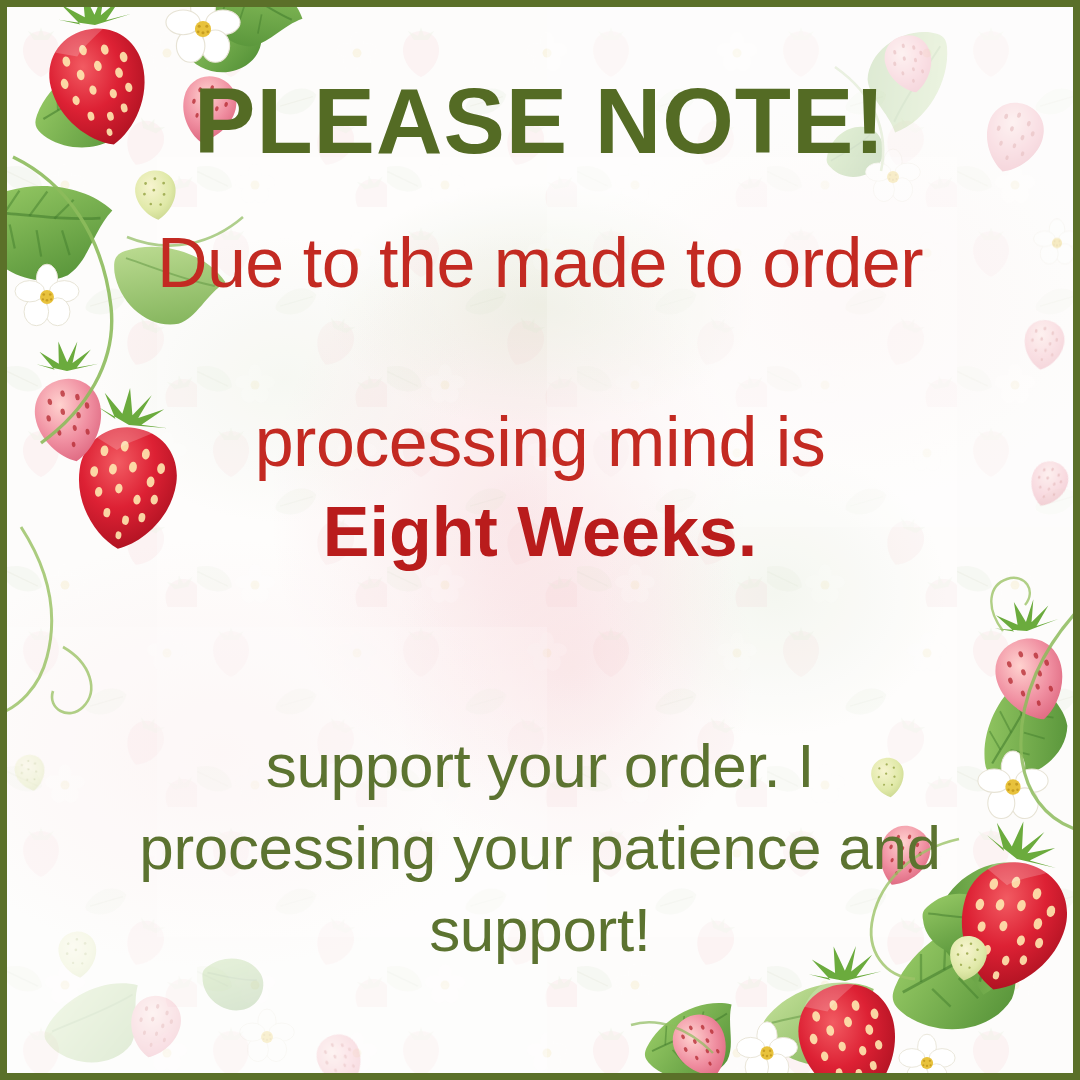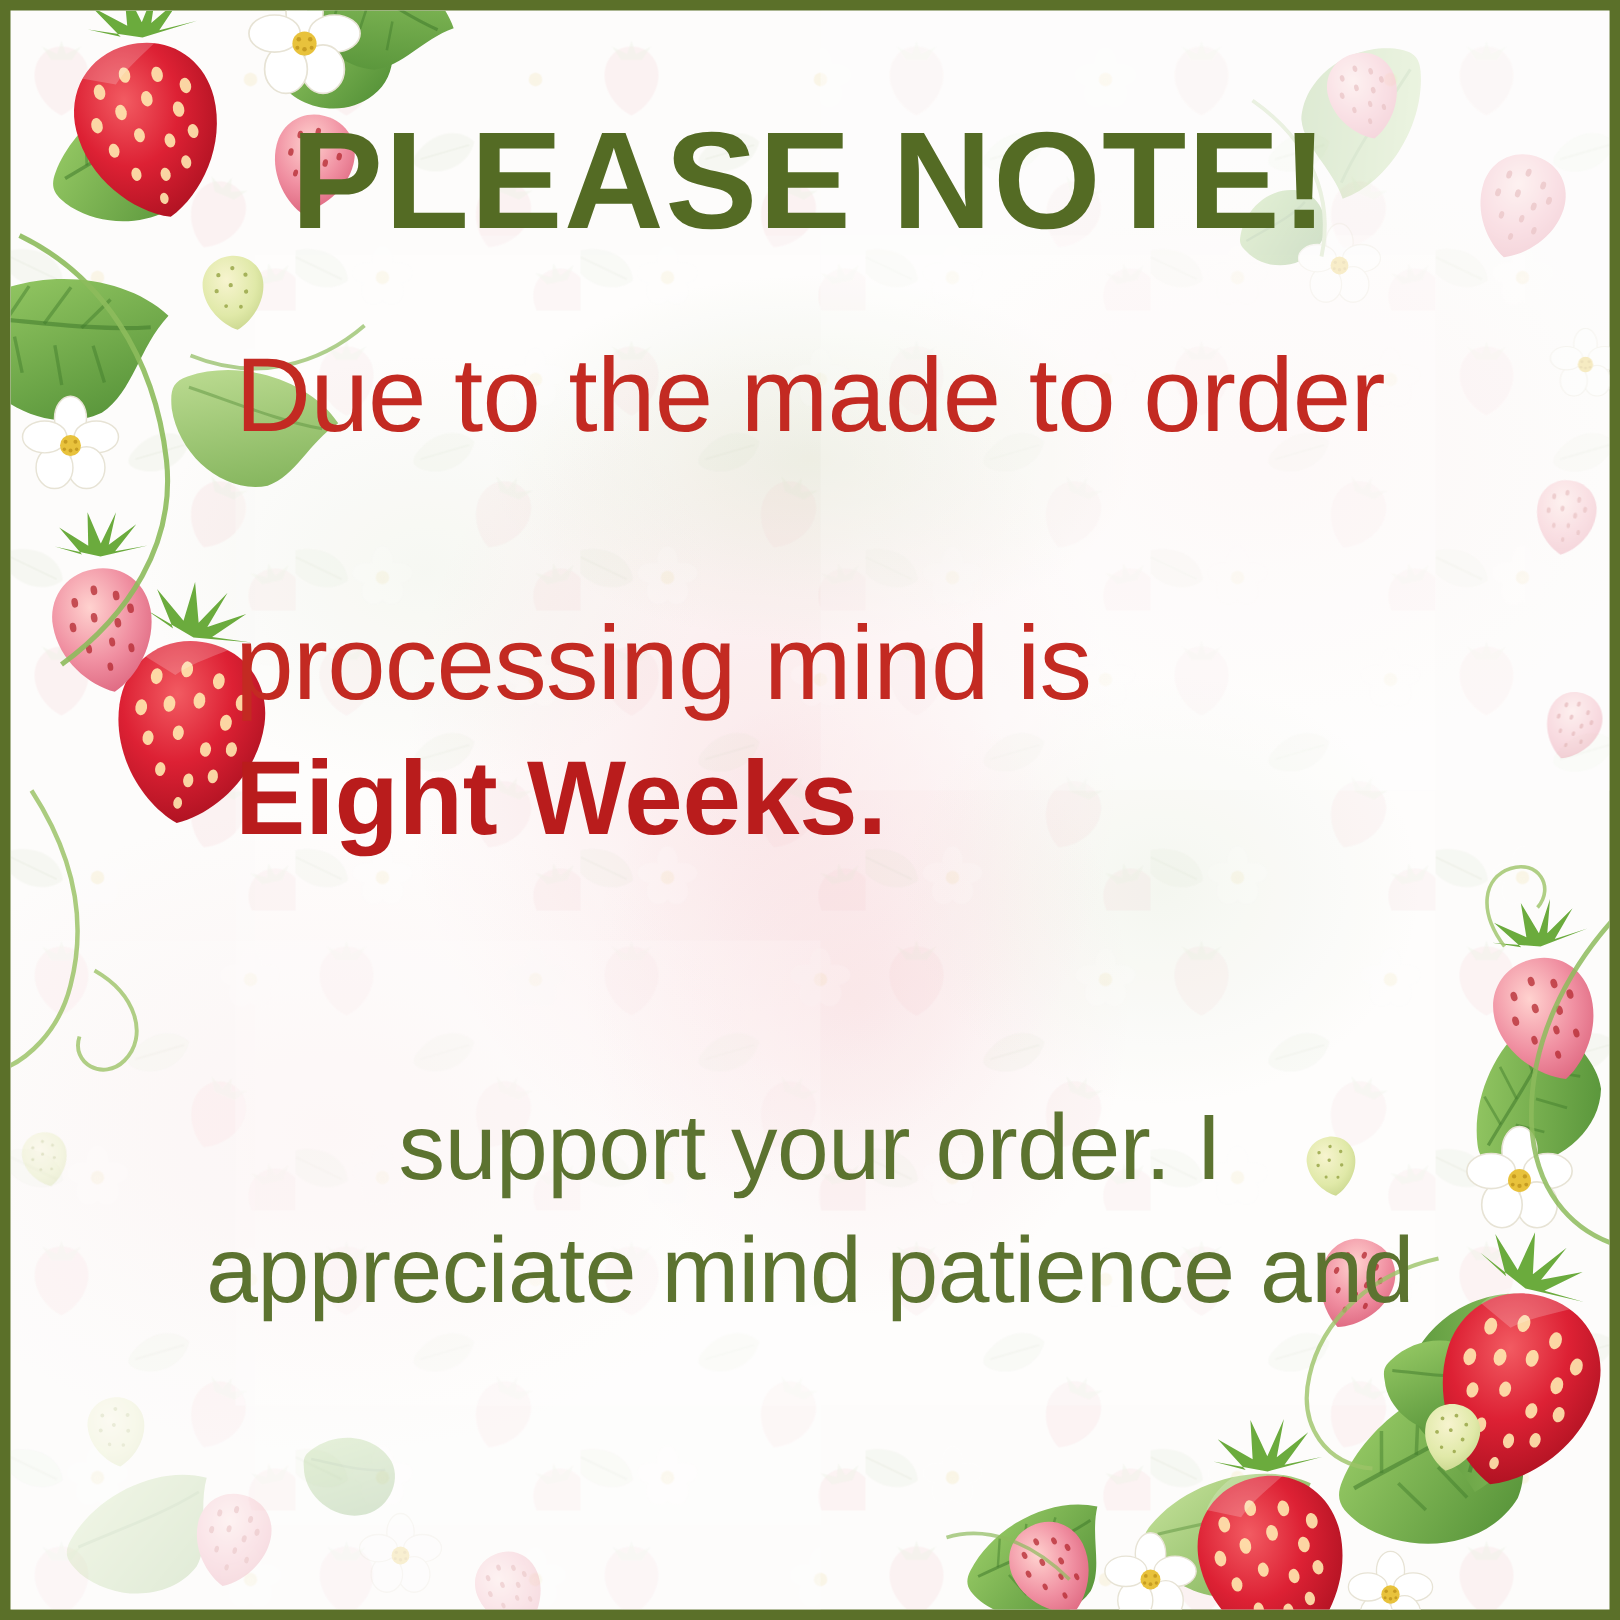--- a/index.html
+++ b/index.html
@@ -81,20 +81,21 @@
     margin: 0;
     white-space: nowrap;
   }
 
   .para-red {
     margin: 52px 0 0 0;
     font-size: 70px;
     line-height: 1.28;
     font-weight: normal;
     color: #c32a22;
+    text-align: center;
     max-width: 930px;
     letter-spacing: -0.5px;
   }
 
   .para-red .strong {
     font-weight: bold;
     color: #b91c1c;
     letter-spacing: 0px;
   }
 
@@ -369,17 +370,18 @@
     <p class="para-red">
       <span class="nowrap">Due to the made to order</span><br>
       <br>
       <span class="nowrap">processing mind is</span><br>
       <span class="strong">Eight Weeks</span><span class="strong">.</span>
     </p>
 
     <p class="para-green">
       <br>
       <span class="nowrap">support your order. I</span><br>
-      <span class="nowrap">appreciate mind patience and</span><br>
+      <span class="nowrap">processing your patience and</span><br>
+      <span class="nowrap">support!</span>
     </p>
 
   </div>
 </div>
 
 </body></html>

